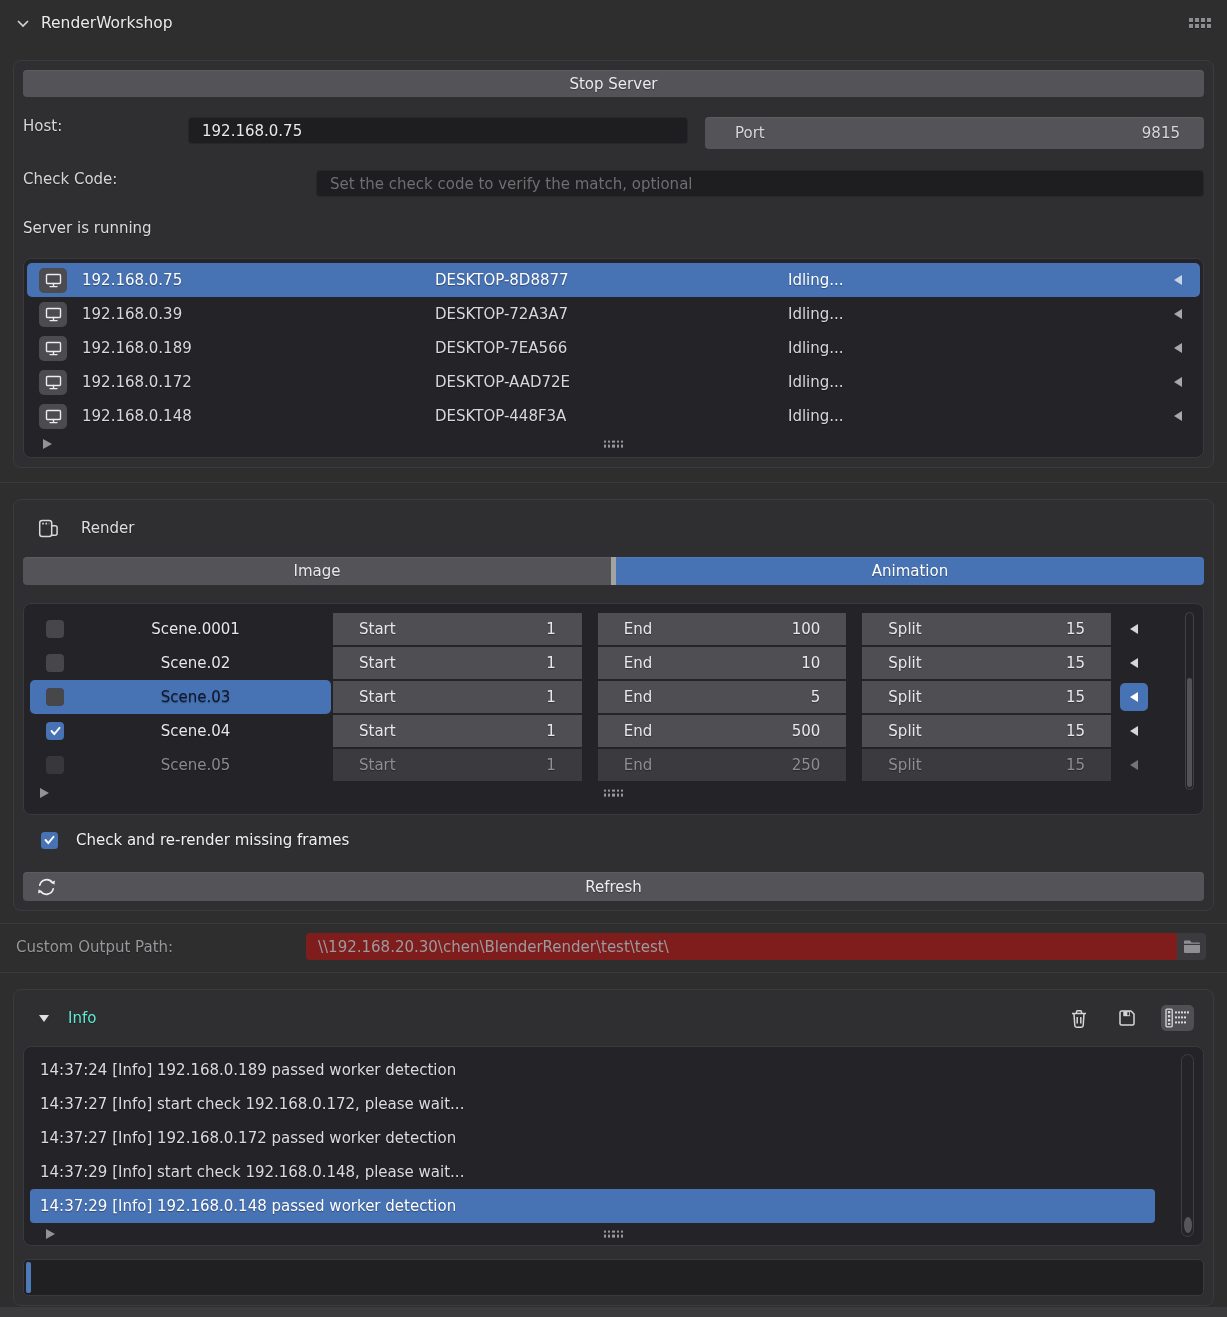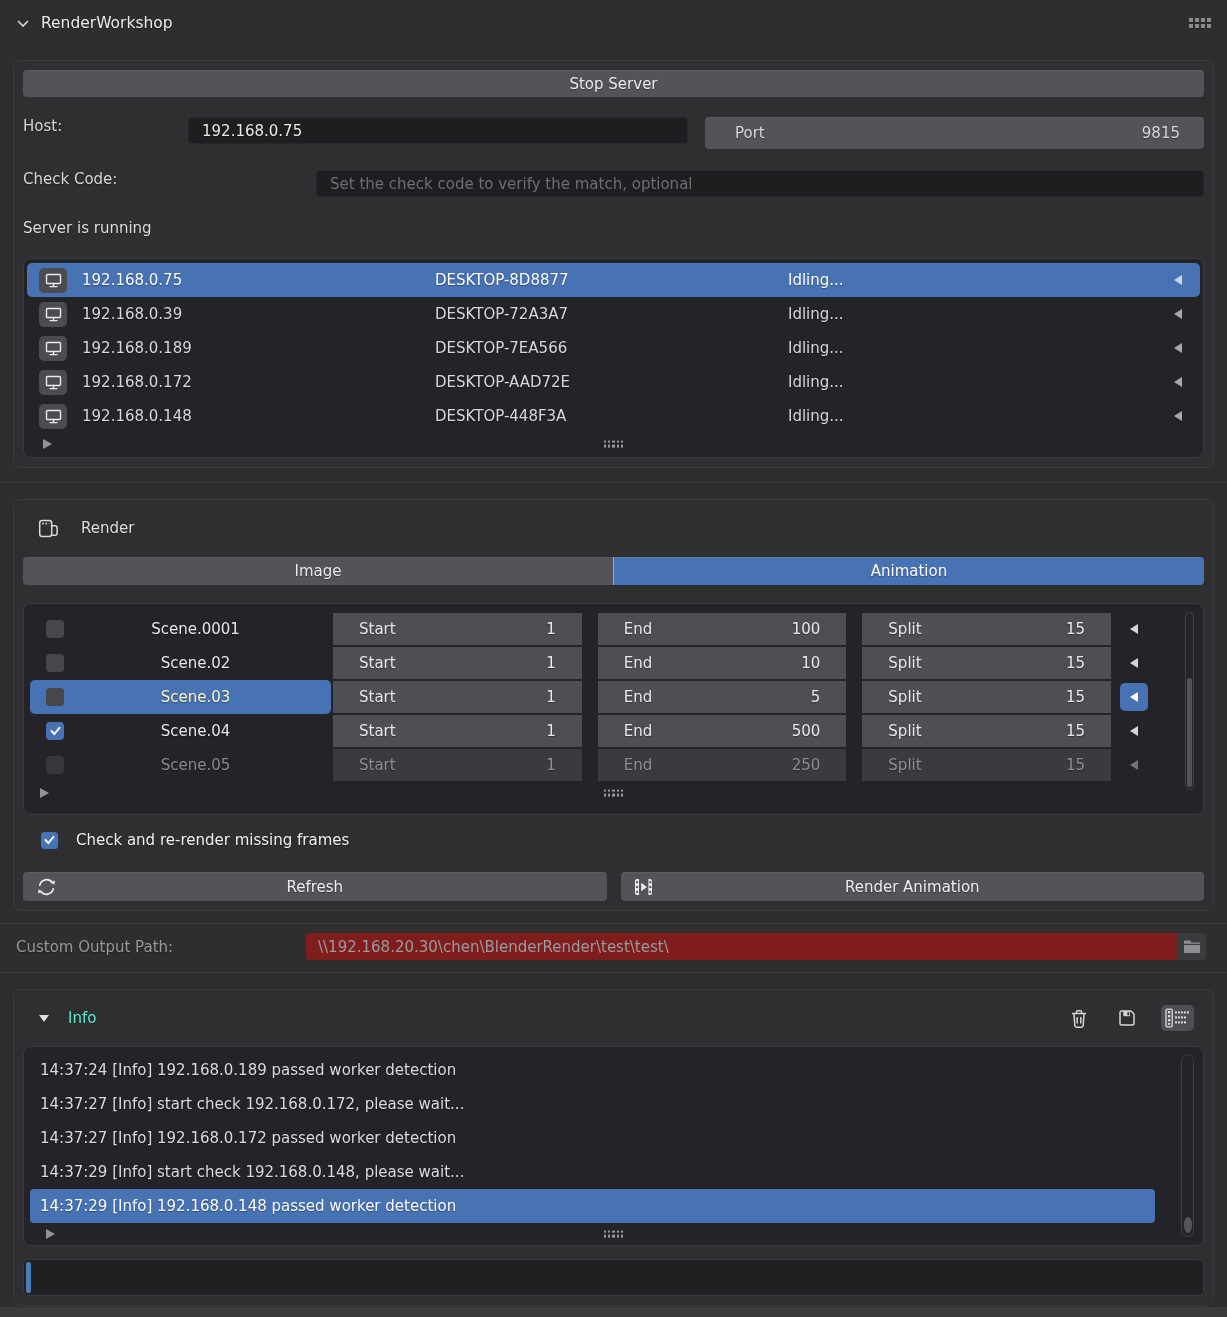--- a/index.html
+++ b/index.html
@@ -61,34 +61,34 @@
 
   hr.sep{border:none;border-top:1px solid #3a3a3d;margin:14px 0 0}
 
   
   .render-box{margin-top:16px}
   .render-header{display:flex;align-items:center;gap:21px;height:30px;margin:4px 0 14px 14px}
   .render-title{color:#dedee0}
   .tabs{display:flex;height:28px}
   .tab{flex:1;display:flex;align-items:center;justify-content:center;background:#545458;color:#e9e9eb;
        box-shadow:inset 0 1px 0 rgba(255,255,255,.05)}
-  .tab-first{border-radius:4px 0 0 4px;border-right:1px solid #a3a3a3}
+  .tab-first{border-radius:4px 0 0 4px;border-right:5px solid #a3a3a3}
   .tab.active{background:var(--accent);color:#fff;border-radius:0 4px 4px 0}
 
   .scene-box{margin-top:18px;height:212px;padding:8px 6px 0;position:relative}
   .scene-row{height:34px;display:flex;align-items:center}
   .s-first{flex:0 0 301px;align-self:stretch;display:flex;align-items:center;border-radius:5px;padding-left:16px}
   .scene-row.selected .s-first{background:var(--accent)}
   .s-check{width:18px;height:18px;border-radius:4px;background:#46464b;display:flex;align-items:center;justify-content:center;flex:none}
   .s-check svg{display:none}
   .scene-row.checked .s-check{background:var(--accent)}
   .scene-row.checked .s-check svg{display:block}
   .scene-row.disabled .s-check{background:#38383c}
   .s-name{flex:1;text-align:center;color:#e7e7e9;padding-right:4px}
-  .scene-row.selected .s-name{color:#fef9c3}
+  .scene-row.selected .s-name{color:#0f172a}
   .scene-row.disabled .s-name{color:#8a8a8f}
   .s-cells{display:flex;gap:16px;flex:0 0 778px;margin-left:2px}
   .cell{flex:1;height:32px;background:#4f4f53;display:flex;align-items:center;padding:0 26px;color:#e8e8ea}
   .cell-value{margin-left:auto}
   .scene-row.disabled .cell{background:#3b3b3f;color:#8e8e93}
   .s-arrow{flex:0 0 46px;display:flex;align-items:center;justify-content:center}
   .s-arrow-bg{width:28px;height:28px;display:flex;align-items:center;justify-content:center;border-radius:5px}
   .scene-row.selected .s-arrow-bg{background:var(--accent)}
   .scene-row .s-arrow .tri-left{border-right-color:#d6d6d9}
   .scene-row.selected .s-arrow .tri-left{border-right-color:#fff}
@@ -461,38 +461,20 @@
         <svg width="23" height="23" viewBox="0 0 23 23">
           <g fill="none" stroke="#ededef" stroke-width="1.7" stroke-linecap="round">
             <path d="M18.2 13.4a7 7 0 0 1-12.5 2.4"></path>
             <path d="M4.8 9.6a7 7 0 0 1 12.5-2.4"></path>
           </g>
           <path d="M19.9 4.9l-.5 4.4-3.4-2.6z" fill="#ededef"></path>
           <path d="M3.1 18.1l.5-4.4 3.4 2.6z" fill="#ededef"></path>
         </svg>
       </span>
       <span>Refresh</span>
-    </div>
-    <div class="action-btn">
-      <span class="btn-icon">
-        <svg width="21" height="21" viewBox="0 0 21 21">
-          <rect x="2" y="2.5" width="17" height="16" rx="2" fill="#ededef"></rect>
-          <rect x="6" y="2.5" width="9.4" height="16" fill="#545458"></rect>
-          <polygon points="8.2,6.2 14,10.5 8.2,14.8" fill="#ededef"></polygon>
-          <g fill="#545458">
-            <rect x="3.1" y="4.6" width="2" height="2"></rect>
-              <rect x="3.1" y="9.5" width="2" height="2"></rect>
-              <rect x="3.1" y="14.4" width="2" height="2"></rect>
-            <rect x="16.3" y="4.6" width="2" height="2"></rect>
-              <rect x="16.3" y="9.5" width="2" height="2"></rect>
-              <rect x="16.3" y="14.4" width="2" height="2"></rect>
-          </g>
-        </svg>
-      </span>
-      <span>Render Animation</span>
     </div>
   </div>
 </div>
 
 <hr class="sep" style="margin-top:12px">
 
 <div class="path-row">
   <span class="path-label">Custom Output Path:</span>
   <div class="path-field">\\192.168.20.30\chen\BlenderRender\test\test\</div>
   <div class="folder-btn">

